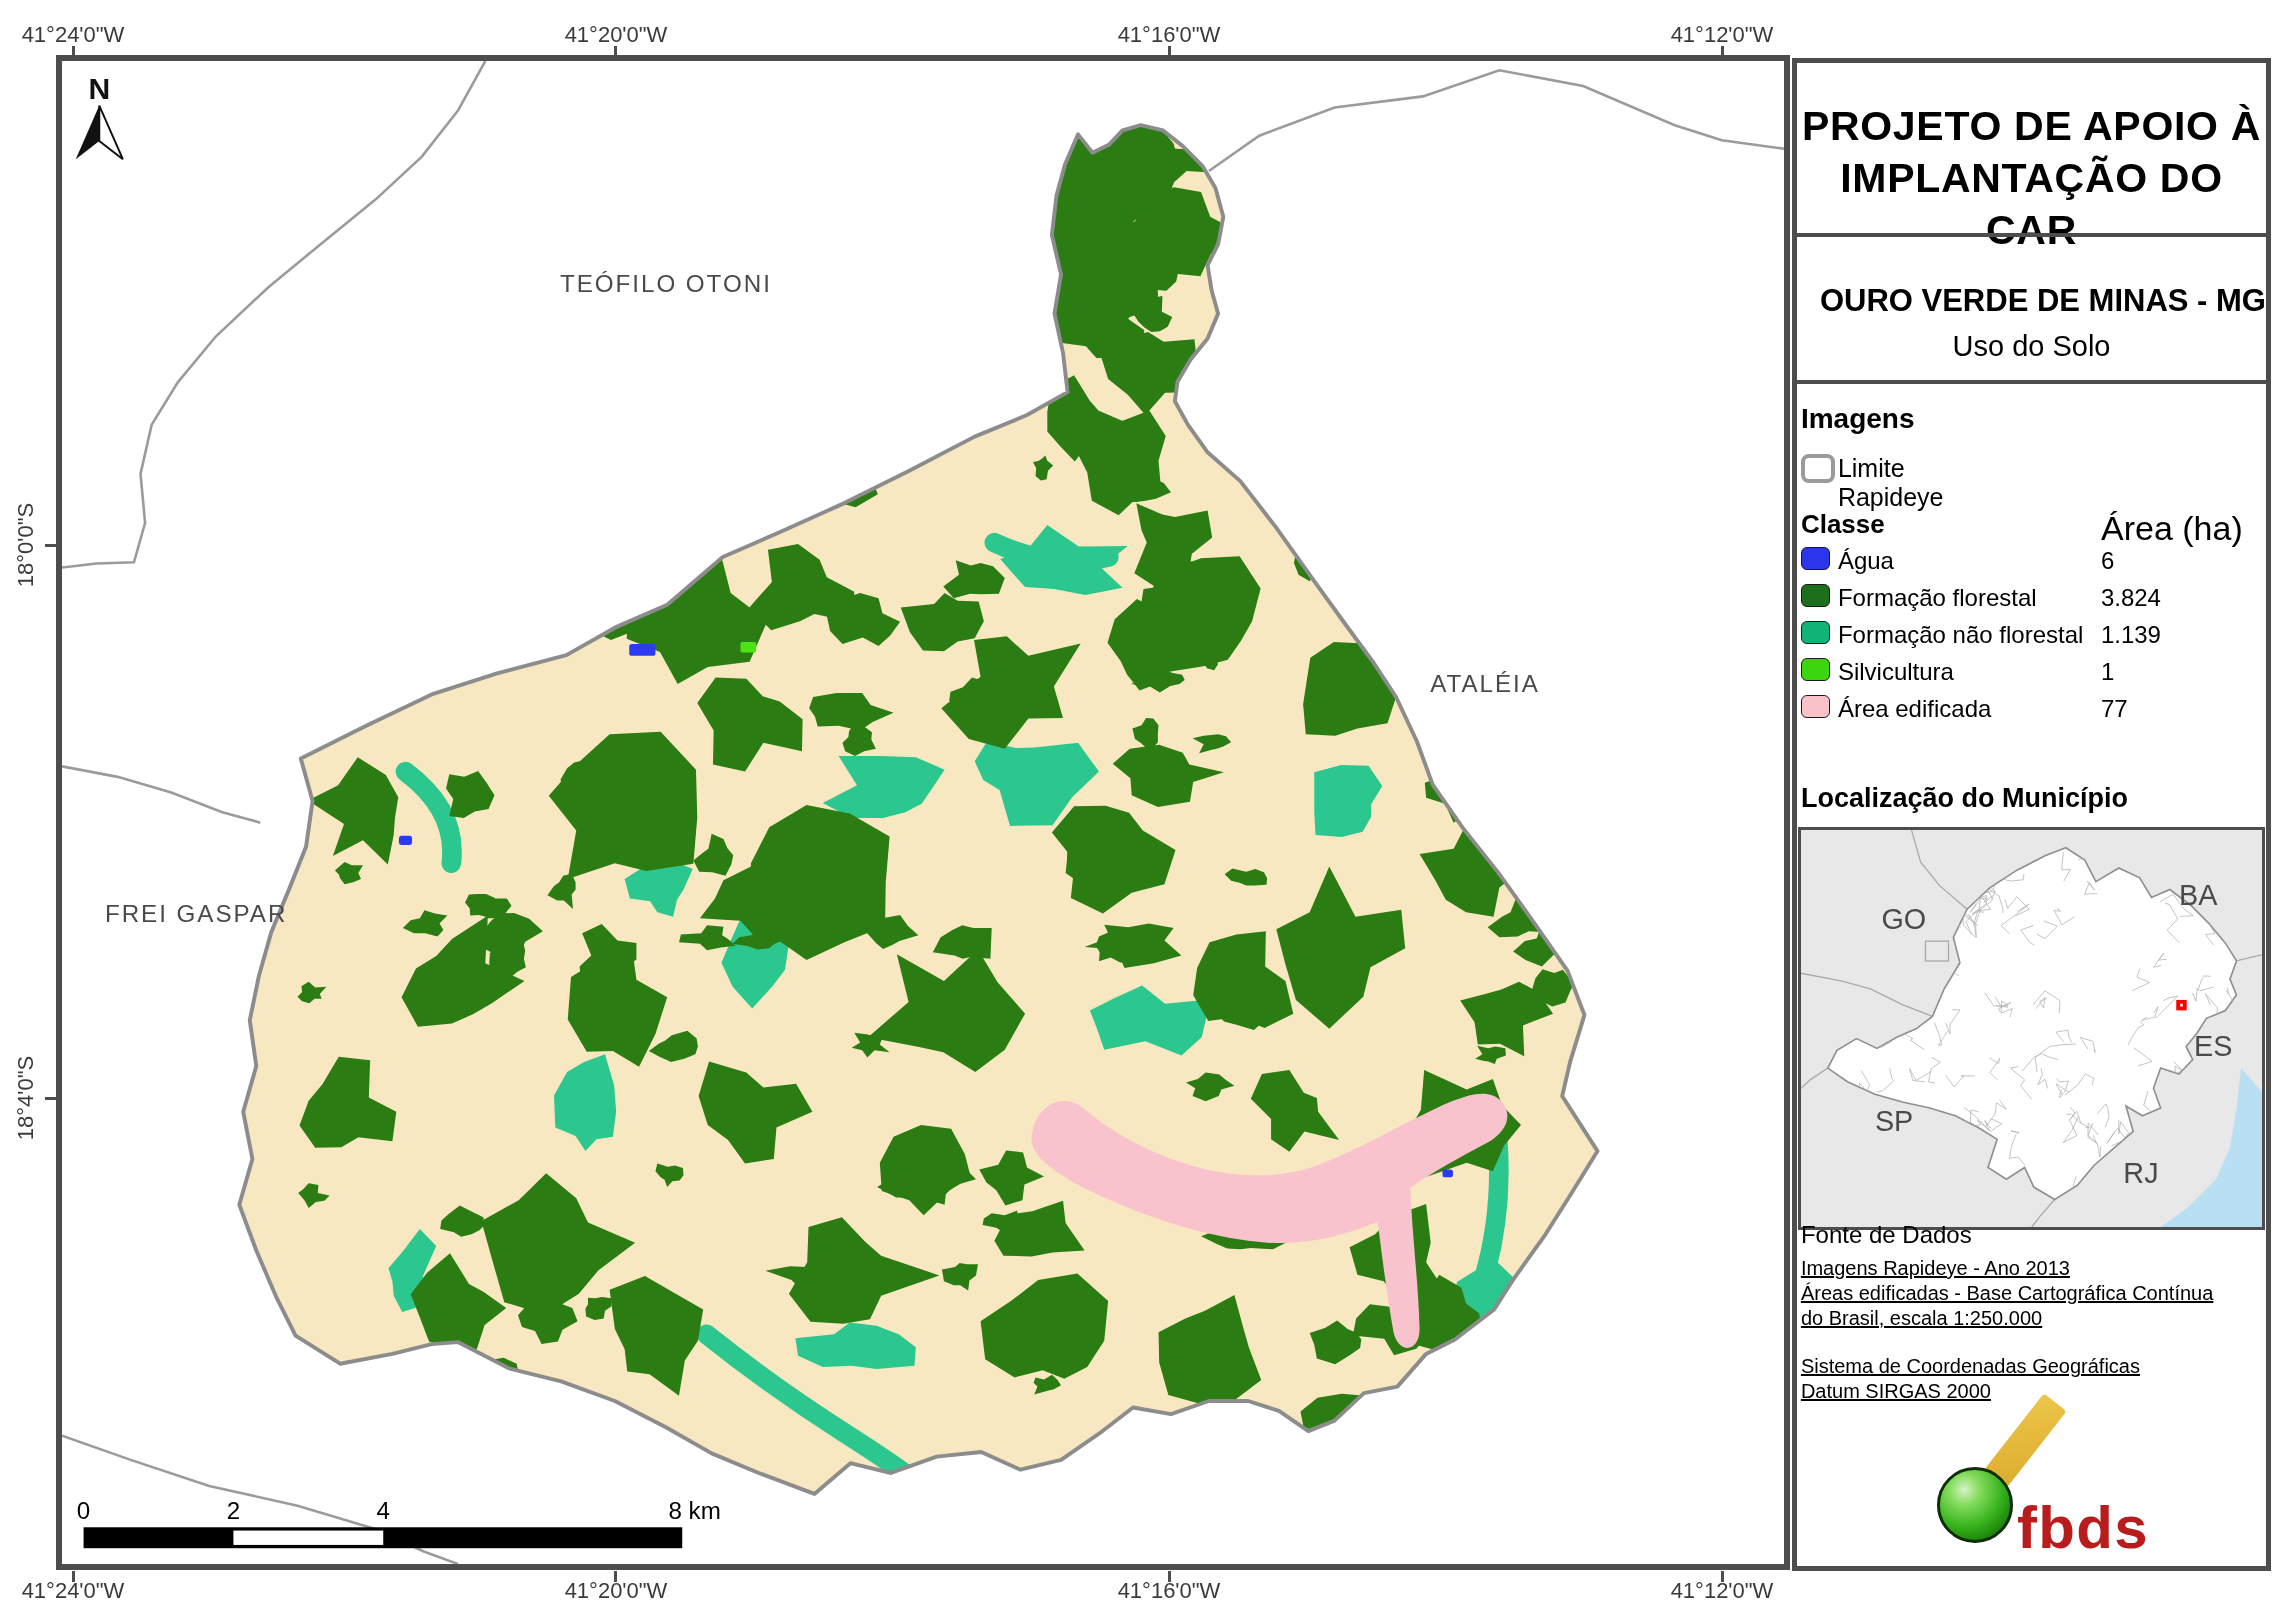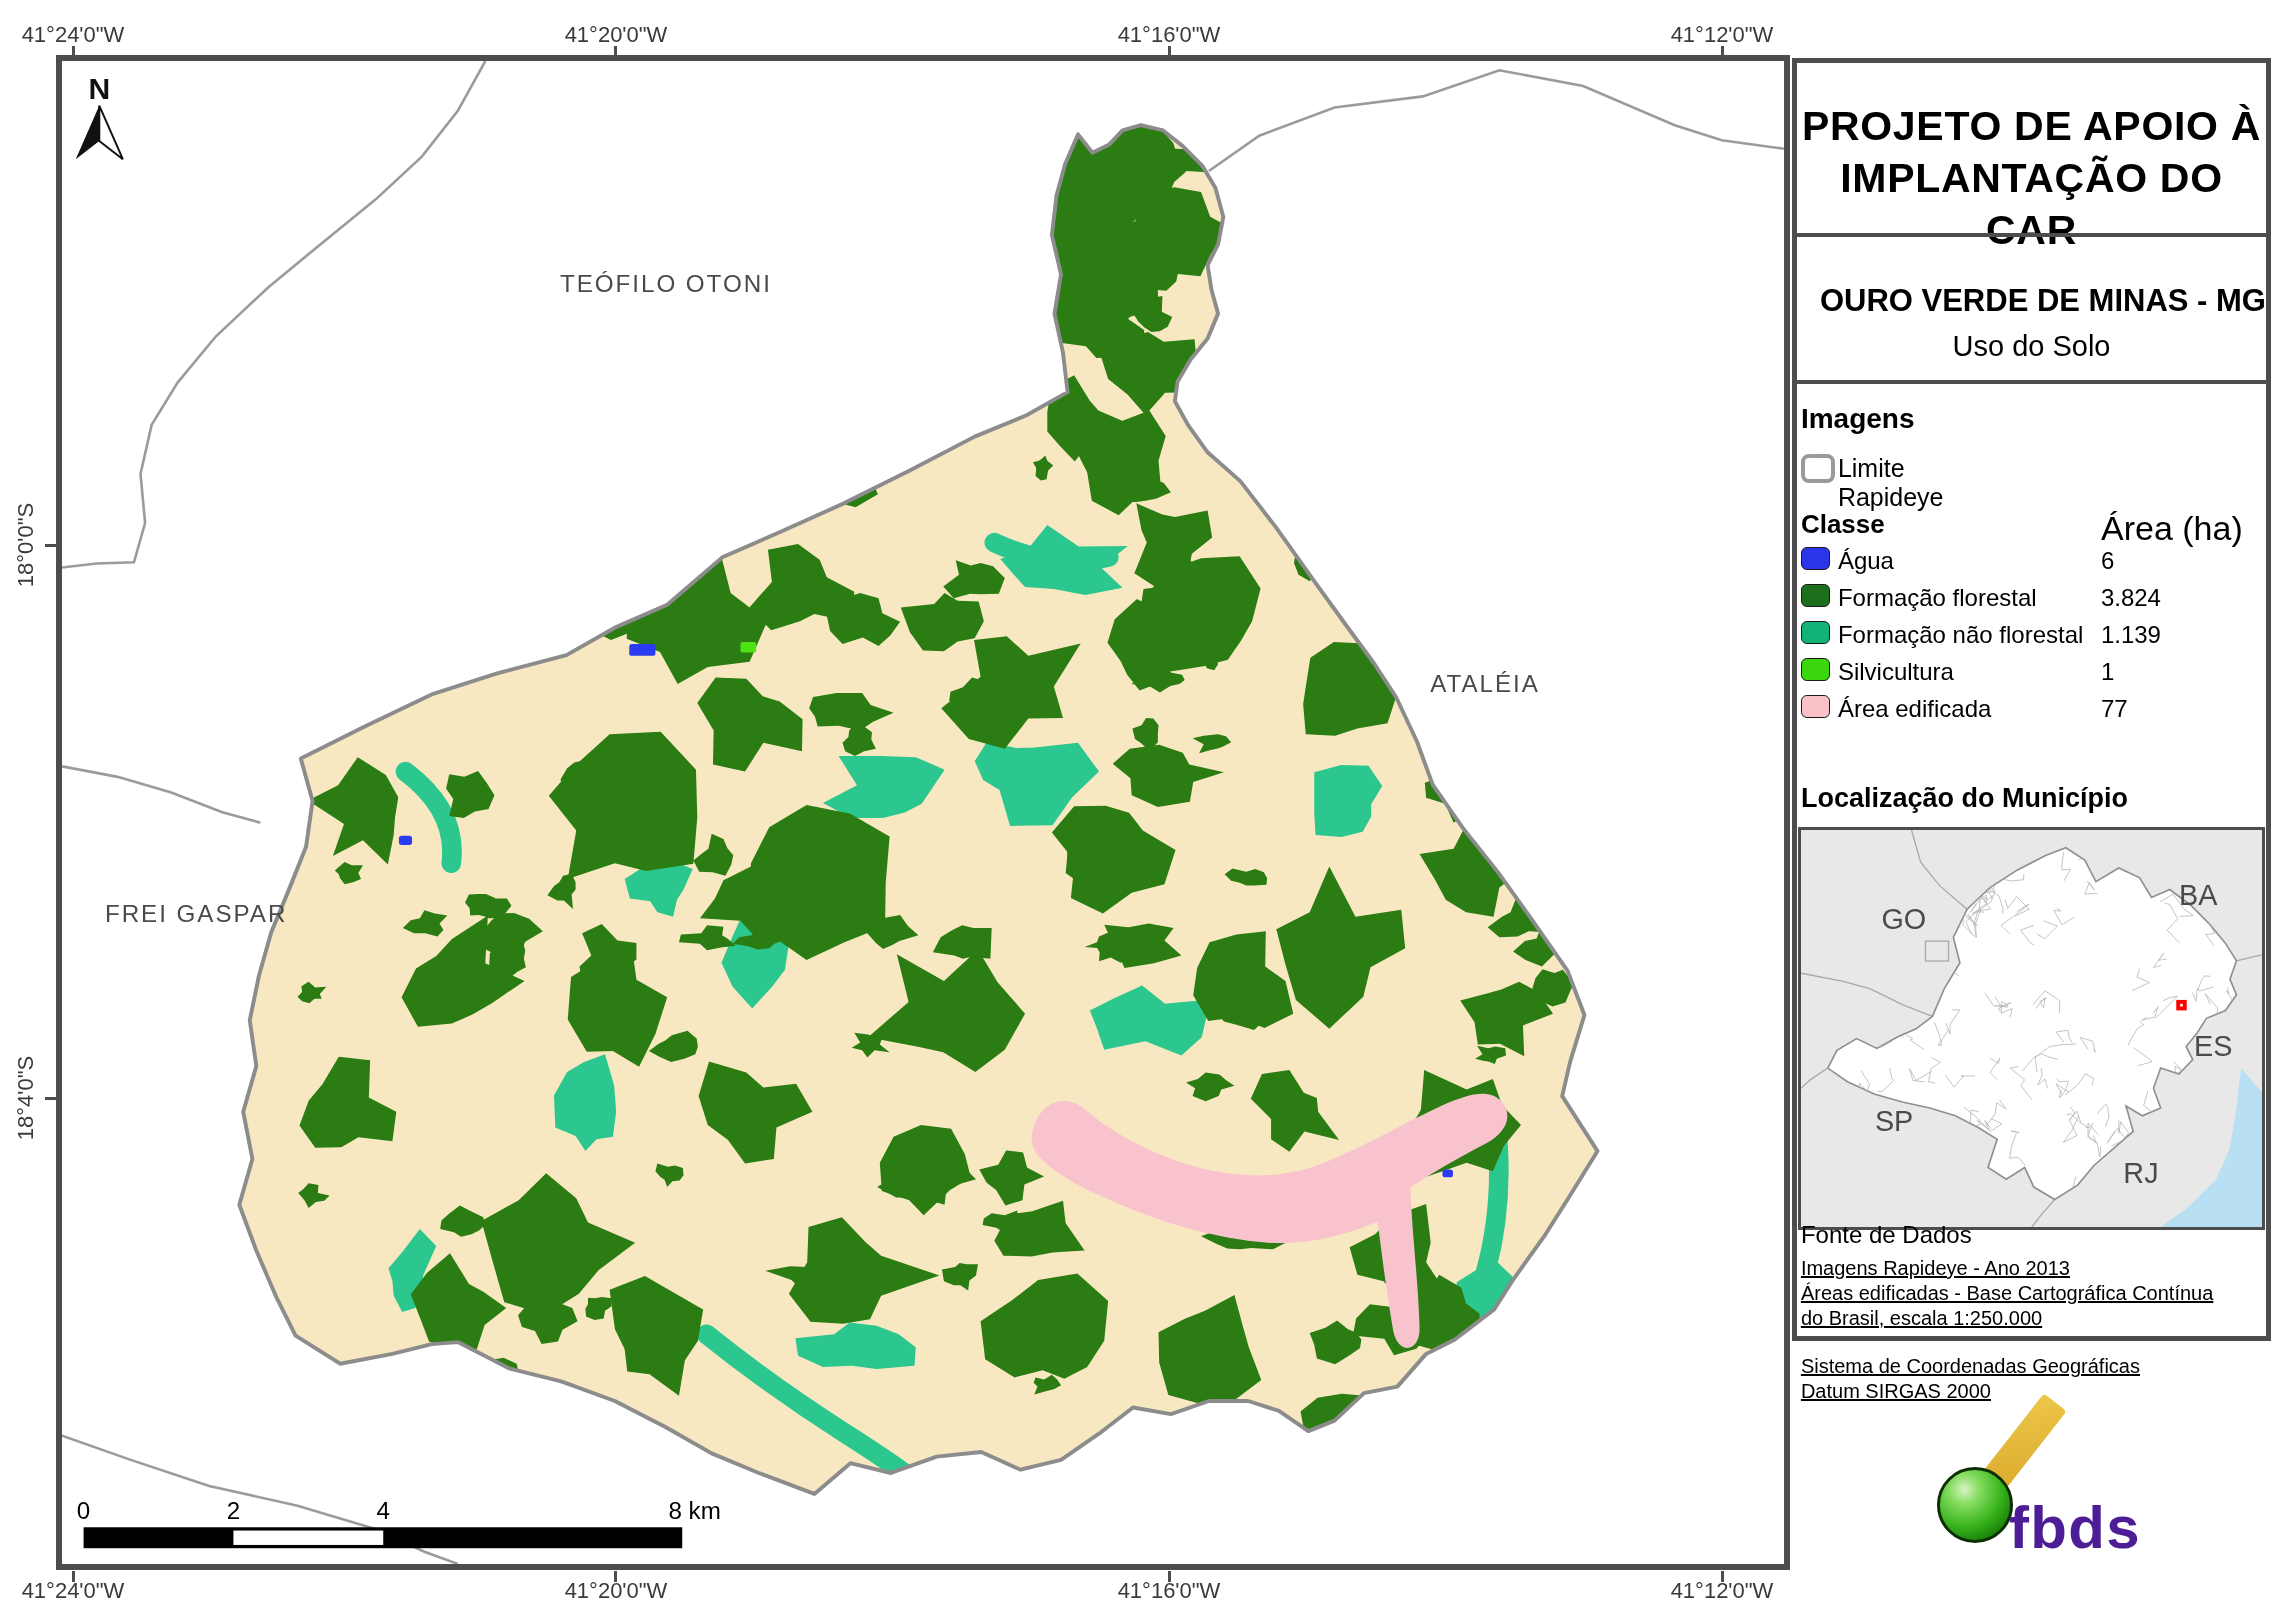--- a/index.html
+++ b/index.html
@@ -11,21 +11,21 @@
   .map-frame svg{position:absolute;left:0;top:0;}
   
   .coord{position:absolute;font-size:22px;color:#3a3a3a;white-space:nowrap;}
   .coord.top{top:22px;transform:translateX(-50%);}
   .coord.bottom{top:1578px;transform:translateX(-50%);}
   .coord.left{transform:translate(-50%,-50%) rotate(-90deg);left:26px;}
   .tickmark{position:absolute;background:#4d4d4d;}
   .tickmark.v{width:3.3px;height:10.5px;}
   .tickmark.h{width:10.5px;height:3.3px;}
   
-  .panel{position:absolute;left:1792px;top:58px;width:479px;height:1283px;
+  .panel{position:absolute;left:1792px;top:58px;width:479px;height:1513px;
          border:5.2px solid #4d4d4d;background:#ffffff;box-sizing:border-box;}
   .panel .divider{position:absolute;left:0;right:0;height:0;border-top:4.6px solid #4d4d4d;}
   .title-block{position:absolute;top:37px;left:0;right:0;text-align:center;
                font-weight:bold;font-size:41px;line-height:52px;letter-spacing:0.7px;}
   .muni-name{position:absolute;top:220px;left:0;right:0;text-align:right;
              font-weight:bold;font-size:31px;}
   .map-subject{position:absolute;top:267px;left:0;right:0;text-align:center;font-size:29px;}
   .legend-header{position:absolute;left:3.9px;top:340px;font-size:28px;font-weight:bold;}
   .limite-row{position:absolute;left:3.9px;top:390px;height:30px;}
   .limite-swatch{position:absolute;left:0;top:1.3px;width:26px;height:21px;background:#fff;
@@ -46,22 +46,22 @@
   .src-block{position:absolute;left:3.9px;font-size:20px;line-height:25px;text-decoration:underline;}
   .src-1{top:1193px;}
   .src-2{top:1291px;}
   
   .logo-bar{position:absolute;left:208px;top:1327px;width:29px;height:116px;
             background:linear-gradient(135deg,#edc64a,#d9a92a);border-radius:3.9px;
             transform:rotate(38deg);}
   .logo-sphere{position:absolute;left:140px;top:1404px;width:76px;height:76px;border-radius:50%;
                border:3.9px solid #0e2e06;box-sizing:border-box;
                background:radial-gradient(circle at 35% 28%, #d8f3c8 0%, #86dd60 22%, #37b31c 55%, #1b8409 78%, #0f6205 100%);}
-  .logo-text{position:absolute;left:212px;top:1430px;font-size:60px;font-weight:bold;
-             color:#4c1d95;letter-spacing:1.3px;}
+  .logo-text{position:absolute;left:220px;top:1430px;font-size:60px;font-weight:bold;
+             color:#b91c1c;letter-spacing:1.3px;}
 </style>
 </head>
 <body>
 
 <div class="page">
 
   <div class="map-frame">
     <svg id="map-svg" width="1722" height="1503" viewBox="95 94 2632 2297">
         <defs>
           <clipPath id="municlip">

